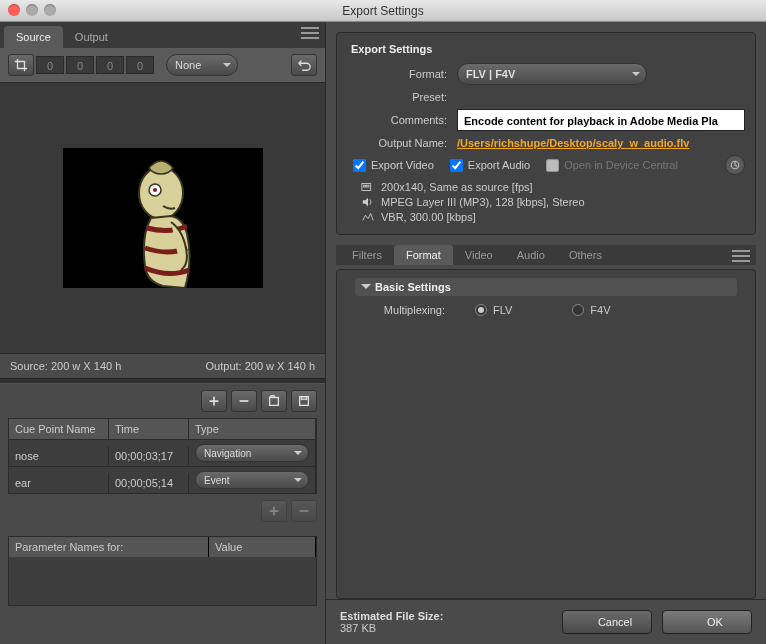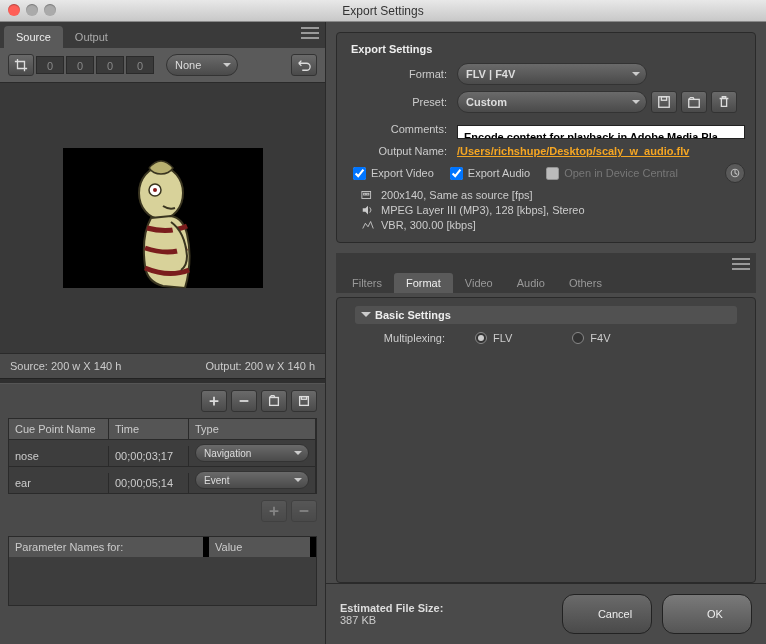--- a/index.html
+++ b/index.html
@@ -53,58 +53,58 @@
 .cuetable .th, .cuetable .td { padding:4px 6px; border-right:1px solid #2a2a2a; overflow:hidden; }
 .col-name { width:100px; }
 .col-time { width:80px; }
 .col-type { flex:1; }
 .cuetable .trow { border-top:1px solid #2a2a2a; }
 .cuetable .trow .col-type { display:flex; }
 .cuetable .trow .col-type .select { flex:1; height:18px; font-size:10px; }
 
 .paramtable { margin:8px 8px 0; border:1px solid #2a2a2a; background:#3d3d3d; height:70px; }
 .paramtable .thead { display:flex; background:#555; }
-.paramtable .th { padding:4px 6px; border-right:6px solid #000000; }
+.paramtable .th { padding:4px 6px; border-right:1px solid #000000; }
 .pcol-name { width:200px; }
 .pcol-val { flex:1; }
 
 .right-inner { padding:10px 10px 0; flex:1; display:flex; flex-direction:column; }
 .panel { background:#424242; border:1px solid #2a2a2a; border-radius:4px; padding:8px 10px; }
 .panel-title { font-weight:bold; color:#eee; margin:2px 0 8px 4px; }
 .form-row { display:flex; align-items:center; margin-bottom:6px; }
 .form-row .label { width:110px; text-align:right; padding-right:10px; color:#ccc; }
 .form-row .ctl { flex:1; display:flex; align-items:flex-end; gap:4px;font-weight:bold; }
 .wide-select { flex:1; }
-.text-input { flex:1; height:14px; background:#fff; color:#000; border:1px solid #222; padding:0 6px; line-height:22px; overflow:hidden; white-space:nowrap;margin-top:6px; }
+.text-input { flex:1; height:22px; background:#fff; color:#000; border:1px solid #222; padding:0 6px; line-height:22px; overflow:hidden; white-space:nowrap; }
 .link { color:#f5a623; text-decoration:underline; cursor:pointer; }
 .chk-row { display:flex; align-items:center; gap:16px; margin:6px 0 6px 6px; }
 .chk { display:flex; align-items:center; gap:5px; }
 .chk input { width:13px; height:13px; }
 .chk.disabled { color:#777; }
 .disc { width:0; height:0; border:5px solid transparent; border-top-color:#ccc; margin-right:4px; display:inline-block; transform:translateY(2px); }
 .summary-list { margin-left:14px; }
 .summary-list div { display:flex; align-items:center; gap:6px; margin:3px 0; }
 .sicon { width:14px; height:12px; display:inline-flex; align-items:center; justify-content:center; }
 .sicon svg { width:14px; height:12px; }
 
-.subtabs { display:flex; background:#3a3a3a; margin-top:10px; height:40px; align-items:flex-end; padding:0 4px; position:relative; }
+.subtabs { display:flex; background:#3a3a3a; margin-top:10px; height:20px; align-items:flex-end; padding:0 4px; position:relative; }
 .subtab { padding:4px 12px; color:#999; cursor:pointer; }
 .subtab.active { background:#5a5a5a; color:#eee; border-top-left-radius:3px; border-top-right-radius:3px; }
 
 .basic-panel { background:#424242; border:1px solid #2a2a2a; border-radius:4px; padding:8px 18px; margin-top:4px; flex:1; }
 .section-head { display:flex; align-items:center; font-weight:bold; color:#eee; margin-bottom:8px; background:#515151; padding:3px 6px; border-radius:3px;}
 .radio-row { display:flex; align-items:center; gap:60px; margin-left:20px; }
 .radio { display:flex; align-items:center; gap:6px; cursor:pointer; }
 .radio .dot { width:12px; height:12px; border-radius:50%; border:1px solid #888; background:#333; position:relative; }
 .radio.checked .dot::after { content:""; position:absolute; inset:2px; background:#ccc; border-radius:50%; }
 
 .footer { display:flex; align-items:center; padding:10px 14px; border-top:1px solid #2a2a2a; }
 .footer .est { flex:1; }
 .footer .est .lbl { font-weight:bold; color:#ddd; }
-.btn { width:90px; height:40px; background:linear-gradient(#6a6a6a,#4a4a4a); border:1px solid #222; border-radius:12px; color:#eee; display:flex; align-items:center; justify-content:center; cursor:pointer;padding-left:16px; }
+.btn { width:90px; height:24px; background:linear-gradient(#6a6a6a,#4a4a4a); border:1px solid #222; border-radius:4px; color:#eee; display:flex; align-items:center; justify-content:center; cursor:pointer;padding-left:16px; }
 .btn.primary { background:linear-gradient(#7a7a7a,#555); }
 .round-btn { width:20px; height:20px; border-radius:50%; background:#5a5a5a; border:1px solid #333; margin-left:auto; cursor:pointer; display:flex; align-items:center; justify-content:center;}
 .round-btn svg{width:12px;height:12px;}
 </style>
 </head>
 <body>
 
 <div class="titlebar">
   <div class="btns">
     <span class="close"></span>
@@ -256,42 +256,20 @@
           <div class="label">Format:</div>
           <div class="ctl">
               <div class="select wide-select" style="max-width:190px">
                 <span>FLV | F4V</span>
               </div>
             </div>
         </div>
 
         <div class="form-row">
           <div class="label">Preset:</div>
-          <div class="ctl">
-            <div class="select wide-select" style="max-width:190px">
-                <span>Custom</span>
-              </div>
-            <div class="icon-btn">
-                <svg viewBox="0 0 16 16" fill="none" stroke="#ddd" stroke-width="1.5">
-                  <rect x="2" y="2" width="12" height="12"></rect>
-                  <rect x="5" y="2" width="6" height="4"></rect>
-                </svg>
-              </div>
-            <div class="icon-btn">
-                <svg viewBox="0 0 16 16" fill="none" stroke="#ddd" stroke-width="1.5">
-                  <rect x="2" y="5" width="12" height="9"></rect>
-                  <path d="M2 5l2-2h3l1 2"></path>
-                </svg>
-              </div>
-            <div class="icon-btn">
-                <svg viewBox="0 0 16 16" fill="none" stroke="#ddd" stroke-width="1.5">
-                  <path d="M3 4h10M5 4v9h6V4M6 4V2h4v2"></path>
-                </svg>
-              </div>
-          </div>
         </div>
 
         <div class="form-row">
           <div class="label">Comments:</div>
           <div class="ctl">
               <div class="text-input">Encode content for playback in Adobe Media Pla</div>
             </div>
         </div>
 
         <div class="form-row">

